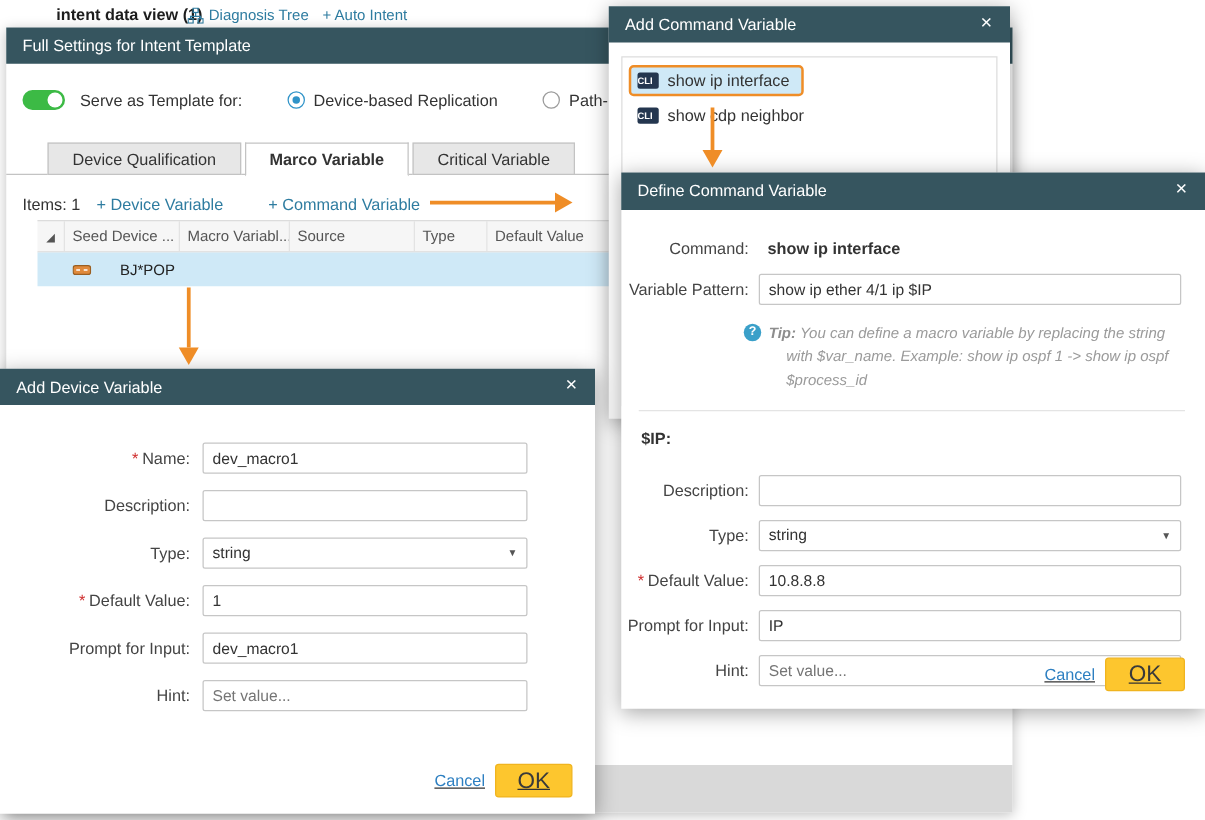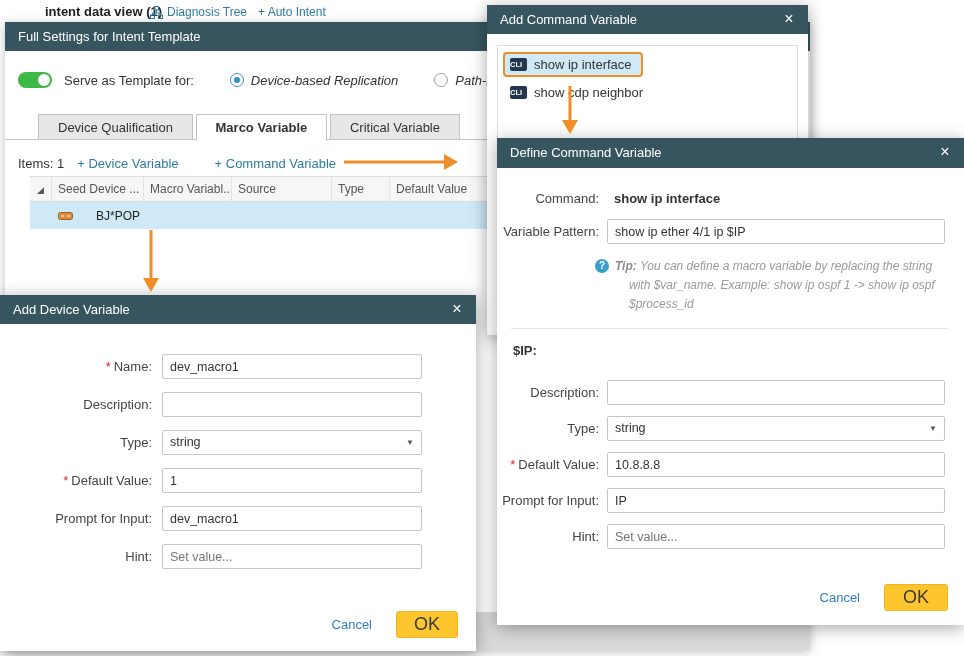--- a/index.html
+++ b/index.html
@@ -20,21 +20,21 @@
   .dialog { position:absolute; background:#fff; box-shadow:0 3px 16px rgba(0,0,0,0.35); }
   .dlg-header { height:29px; background:#36555f; color:#fff; font-size:13px; line-height:29px; padding-left:13px; position:relative; }
   .dlg-close { position:absolute; right:8px; top:0; width:22px; height:29px; line-height:28px; text-align:center; font-size:16px; color:#fff; cursor:pointer; }
 
   
   .main-dialog { left:5px; top:22px; width:805px; height:628px; z-index:10; box-shadow:0 2px 10px rgba(0,0,0,0.25); }
   .toggle-row { position:absolute; left:13px; top:48px; height:20px; display:flex; align-items:center; }
   .toggle { width:34px; height:16px; border-radius:9px; background:#3cba45; position:relative; cursor:pointer; flex:none; }
   .toggle .knob { position:absolute; right:2px; top:2px; width:12px; height:12px; border-radius:50%; background:#fff; }
   .toggle-row .lbl { margin-left:12px; color:#333; }
-  .radio { display:flex; align-items:center; margin-left:36px; cursor:pointer;font-style:italic; }
+  .radio { display:flex; align-items:center; margin-left:36px; cursor:pointer; }
   .rb { width:14px; height:14px; border-radius:50%; border:1px solid #9b9b9b; margin-right:7px; position:relative; background:#fff; flex:none; }
   .rb.sel { border-color:#2f93c8; }
   .rb.sel::after { content:""; position:absolute; left:3px; top:3px; right:3px; bottom:3px; border-radius:50%; background:#2f93c8; }
 
   .tabstrip { position:absolute; left:0; right:0; top:92px; height:26px; border-bottom:1px solid #c3c3c3; padding-left:33px; }
   .tab { display:inline-block; vertical-align:top; height:26px; line-height:25px; padding:0 19px; background:#e7e7e7;
          border:1px solid #c3c3c3; font-size:13px; color:#333; cursor:pointer; margin-left:-1px; }
   .tab:first-child { margin-left:0; }
   .tab.active { background:#fff; font-weight:bold; height:27px; position:relative; z-index:2; border-bottom:1px solid #fff; }
 
@@ -62,32 +62,32 @@
   .cmd-item.sel { background:#cfe9f7; border-color:#ef8d27; border-radius:4px; }
   .cli { width:17px; height:13px; background:#24364f; color:#fff; font-size:7.5px; font-weight:bold; line-height:13px; border-radius:2px; flex:none; }
 
   
   .frow { display:flex; align-items:center; height:25px; margin-bottom:13px; }
   .flabel { text-align:right; padding-right:10px; font-size:13px; color:#444; white-space:nowrap; }
   .req { color:#cf2d2d; margin-right:3px; }
   .fin { height:25px; border:1px solid #c6c6c6; border-radius:2px; padding:0 7px; font-family:inherit; font-size:12.5px; color:#333; background:#fff; }
   .fselect { position:relative; line-height:23px; cursor:pointer; }
   .fselect .caret { position:absolute; right:7px; top:0; line-height:23px; font-size:8px; color:#555; }
-  .dlg-footer { position:absolute; right:18px; bottom:13px; display:flex; align-items:center; gap:24px; }
+  .dlg-footer { position:absolute; right:18px; bottom:13px; display:flex; align-items:center; gap:8px;text-decoration:underline; }
   .cancel { color:#2d7fc1; font-size:13px; cursor:pointer; }
   .ok-btn { width:62px; height:27px; background:#fdc62e; border:1px solid #f0b41f; border-radius:3px; font-family:inherit; font-size:18px; color:#3a3a3a; cursor:pointer; }
 
   
   .add-device-dialog { left:0px; top:295px; width:476px; height:356px; z-index:20; }
   .ad-form { padding-top:30px; }
   .ad-form .flabel { width:162px; }
   .ad-form .fin { width:260px; }
 
   
-  .define-dialog { left:497px; top:138px; width:467px; height:487px; z-index:30; }
+  .define-dialog { left:497px; top:138px; width:467px; height:429px; z-index:30; }
   .dc-header { height:30px; line-height:30px; }
   .dc-body { padding-top:18px; }
   .dc-body .flabel { width:110px; padding-right:8px; }
   .dc-body .fin { width:338px; }
   .dc-row-cmd { display:flex; align-items:center; height:25px; margin-bottom:8px; }
   .cmd-val { font-weight:bold; color:#333; font-size:13px; padding-left:7px; }
   .tip { margin:12px 24px 0 118px; font-style:italic; color:#9a9a9a; font-size:12px; line-height:19px; position:relative; }
   .tip-icon { position:absolute; left:-20px; top:2px; width:14px; height:14px; border-radius:50%; background:#3aa0c9; color:#fff; font-size:10px; font-weight:bold; font-style:normal; line-height:14px; text-align:center; }
   .tip .indent { margin-left:14px; }
   .tip b { color:#8d8d8d; }

